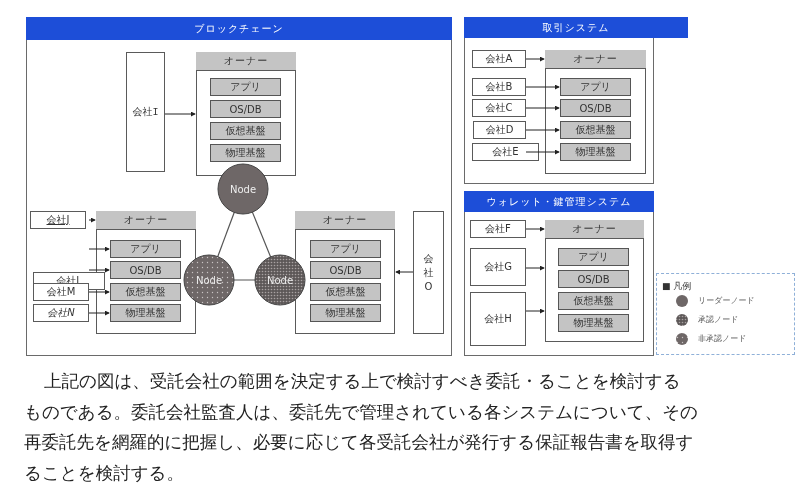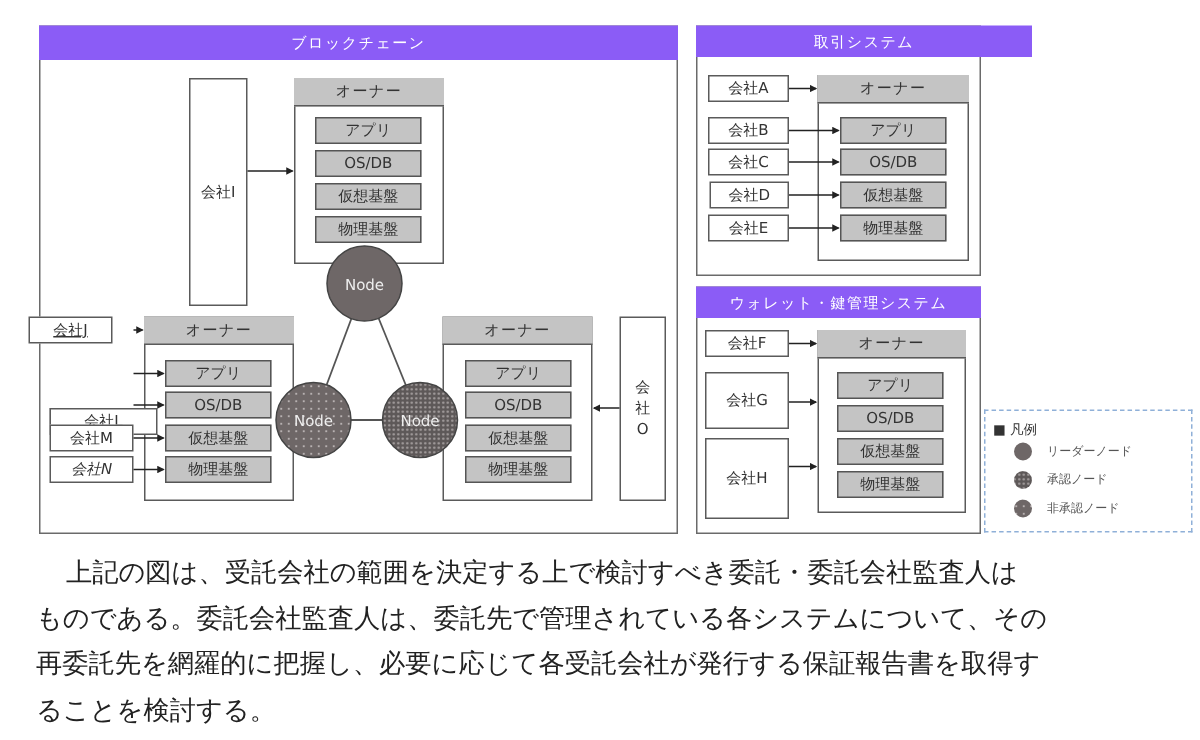--- a/index.html
+++ b/index.html
@@ -1,20 +1,20 @@
 <!DOCTYPE html>
 <html><head>
 <meta charset="utf-8">
 <style>
   html, body { margin:0; padding:0; background:#ffffff; }
   body { width:800px; height:493px; position:relative; overflow:hidden;
          font-family:"DejaVu Sans", sans-serif; color:#222; }
   .abs { position:absolute; box-sizing:border-box; }
   .panel { border:1.5px solid #6a6a6a; background:#fff; }
-  .panel-head { background:#8b5cf6; color:#fff; font-size:10px; text-align:left;
+  .panel-head { background:#1d4ed8; color:#fff; font-size:10px; text-align:left;
                 display:flex; align-items:center; justify-content:center; letter-spacing:1px; }
   .box { border:1.2px solid #5a5a5a; background:#fff; font-size:10px; color:#333;
          display:flex; align-items:center; justify-content:center; }
   .owner { border:1.2px solid #5a5a5a; background:#fff; }
   .owner-head { background:#c4c4c4; border-bottom:1.2px solid #5a5a5a; font-size:10px; color:#333;
                 display:flex; align-items:center; justify-content:center; letter-spacing:1px; }
   .layer { border:1.5px solid #555; background:#c4c4c4; font-size:10px; color:#333;
            display:flex; align-items:center; justify-content:center; }
   .vert { flex-direction:column; line-height:14px; }
   svg.lines { position:absolute; left:0; top:0; }
@@ -22,29 +22,29 @@
   .legend-title { font-size:9px; color:#333; }
   .legend-item { font-size:8px; color:#555; display:flex; align-items:center; }
   .para { font-family:"DejaVu Serif", serif; font-size:17.5px; color:#222; white-space:nowrap; }
 </style>
 </head>
 <body>
 
 <div class="abs panel" style="left:26px;top:17px;width:426px;height:339px;"></div>
 <div class="abs panel-head" style="left:26px;top:17px;width:426px;height:23px;">ブロックチェーン</div>
 
-<div class="abs box" style="left:126px;top:52px;width:39px;height:152px;">会社I</div>
+<div class="abs box" style="left:126px;top:52px;width:39px;height:120px;font-family:Liberation Mono, monospace;">会社I</div>
 <div class="abs owner" style="left:196px;top:52px;width:100px;height:124px;"></div>
 <div class="abs owner-head" style="left:196px;top:52px;width:100px;height:19px;">オーナー</div>
 <div class="abs layer" style="left:210px;top:78px;width:71px;height:18px;">アプリ</div>
 <div class="abs layer" style="left:210px;top:100px;width:71px;height:18px;">OS/DB</div>
 <div class="abs layer" style="left:210px;top:122px;width:71px;height:18px;">仮想基盤</div>
 <div class="abs layer" style="left:210px;top:144px;width:71px;height:18px;">物理基盤</div>
 
-<div class="abs box" style="left:19px;top:211px;width:56px;height:18px;text-decoration:underline;">会社J</div>
+<div class="abs box" style="left:30px;top:211px;width:56px;height:18px;text-decoration:underline;">会社J</div>
 <div class="abs owner" style="left:96px;top:211px;width:100px;height:123px;"></div>
 <div class="abs owner-head" style="left:96px;top:211px;width:100px;height:19px;">オーナー</div>
 <div class="abs box" style="left:33px;top:240px;width:56px;height:18px;margin-top:32px;">会社K</div>
 <div class="abs box" style="left:33px;top:272px;width:72px;height:18px;">会社L</div>
 <div class="abs box" style="left:33px;top:283px;width:56px;height:18px;">会社M</div>
 <div class="abs box" style="left:33px;top:304px;width:56px;height:18px;font-style:italic;">会社N</div>
 <div class="abs layer" style="left:110px;top:240px;width:71px;height:18px;">アプリ</div>
 <div class="abs layer" style="left:110px;top:261px;width:71px;height:18px;">OS/DB</div>
 <div class="abs layer" style="left:110px;top:283px;width:71px;height:18px;">仮想基盤</div>
 <div class="abs layer" style="left:110px;top:304px;width:71px;height:18px;">物理基盤</div>
@@ -60,21 +60,21 @@
   <span>社</span>
   <span>O</span>
 </div>
 
 <div class="abs panel" style="left:464px;top:17px;width:190px;height:167px;"></div>
 <div class="abs panel-head" style="left:464px;top:17px;width:224px;height:21px;">取引システム</div>
 <div class="abs box" style="left:472px;top:50px;width:54px;height:18px;">会社A</div>
 <div class="abs box" style="left:472px;top:78px;width:54px;height:18px;">会社B</div>
 <div class="abs box" style="left:472px;top:99px;width:54px;height:18px;">会社C</div>
 <div class="abs box" style="left:473px;top:121px;width:53px;height:18px;">会社D</div>
-<div class="abs box" style="left:472px;top:143px;width:54px;height:18px;">会社E</div>
+<div class="abs box" style="left:472px;top:143px;width:67px;height:18px;">会社E</div>
 <div class="abs owner" style="left:545px;top:50px;width:101px;height:124px;"></div>
 <div class="abs owner-head" style="left:545px;top:50px;width:101px;height:19px;">オーナー</div>
 <div class="abs layer" style="left:560px;top:78px;width:71px;height:18px;">アプリ</div>
 <div class="abs layer" style="left:560px;top:99px;width:71px;height:18px;">OS/DB</div>
 <div class="abs layer" style="left:560px;top:121px;width:71px;height:18px;">仮想基盤</div>
 <div class="abs layer" style="left:560px;top:143px;width:71px;height:18px;">物理基盤</div>
 
 <div class="abs panel" style="left:464px;top:191px;width:190px;height:165px;"></div>
 <div class="abs panel-head" style="left:464px;top:191px;width:190px;height:21px;">ウォレット・鍵管理システム</div>
 <div class="abs box" style="left:470px;top:220px;width:56px;height:18px;">会社F</div>
@@ -139,16 +139,16 @@
 
   <circle cx="682" cy="301" r="6" fill="#6e6767"></circle>
   <circle cx="682" cy="320" r="6" fill="url(#grid)"></circle>
   <circle cx="682" cy="339" r="6" fill="url(#dots)"></circle>
 </svg>
 
 <div class="abs legend-item" style="left:698px;top:295px;">リーダーノード</div>
 <div class="abs legend-item" style="left:698px;top:314px;">承認ノード</div>
 <div class="abs legend-item" style="left:698px;top:333px;">非承認ノード</div>
 
-<div class="abs para" style="left:44px;top:369px;">上記の図は、受託会社の範囲を決定する上で検討すべき委託・委託会社監査人は</div>
+<div class="abs para" style="left:44px;top:369px;">上記の図は、受託会社の範囲を決定する上で検討すべき委託・ることを検討する</div>
 <div class="abs para" style="left:24px;top:400px;">ものである。委託会社監査人は、委託先で管理されている各システムについて、その</div>
 <div class="abs para" style="left:24px;top:430px;">再委託先を網羅的に把握し、必要に応じて各受託会社が発行する保証報告書を取得す</div>
 <div class="abs para" style="left:24px;top:461px;">ることを検討する。</div>
 
 </body></html>

